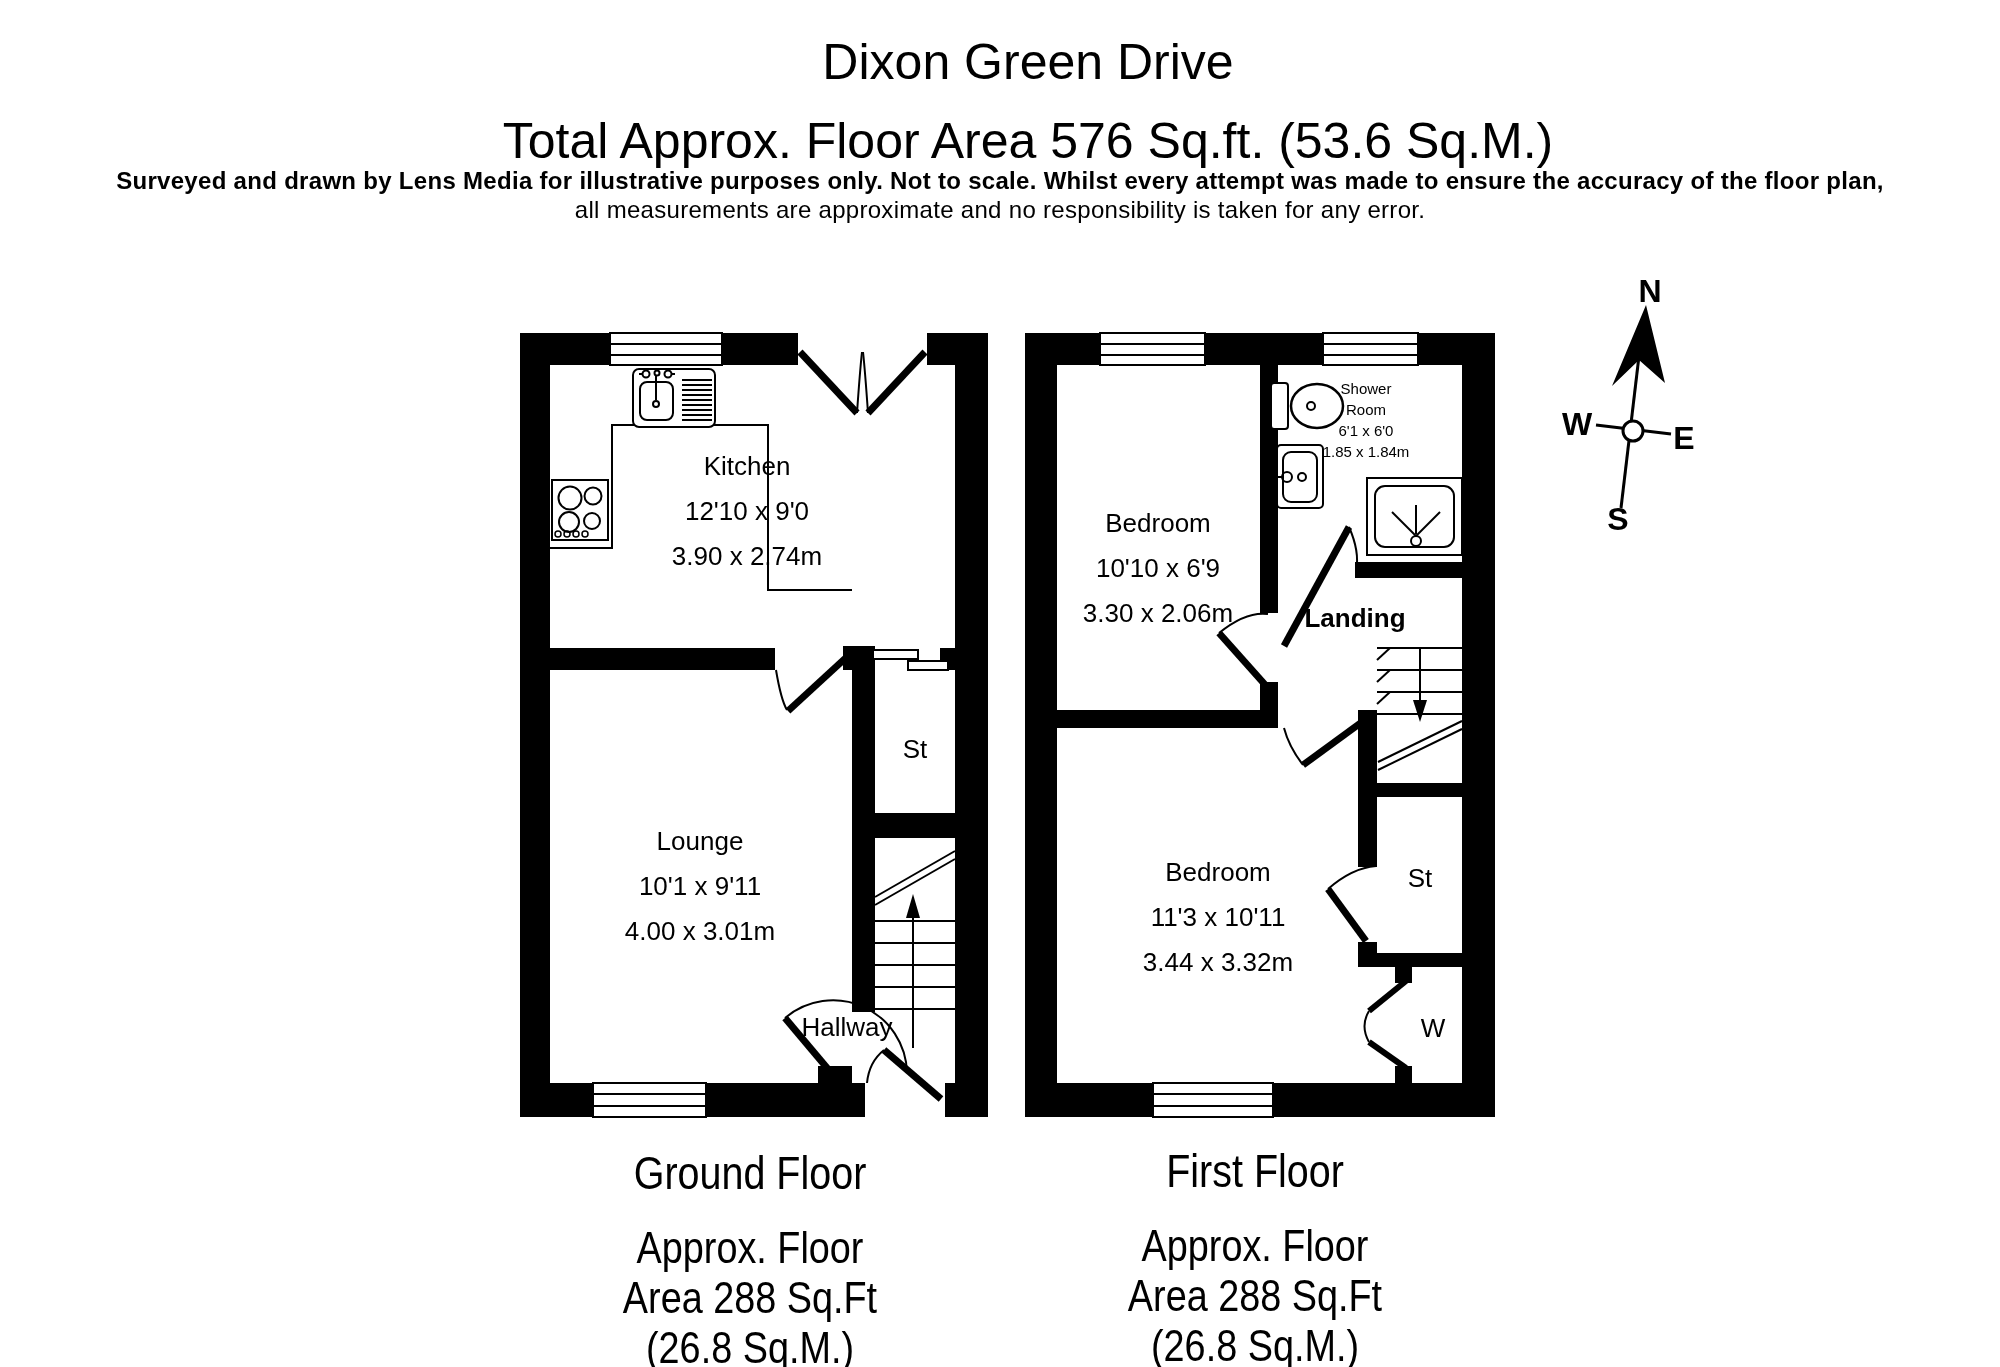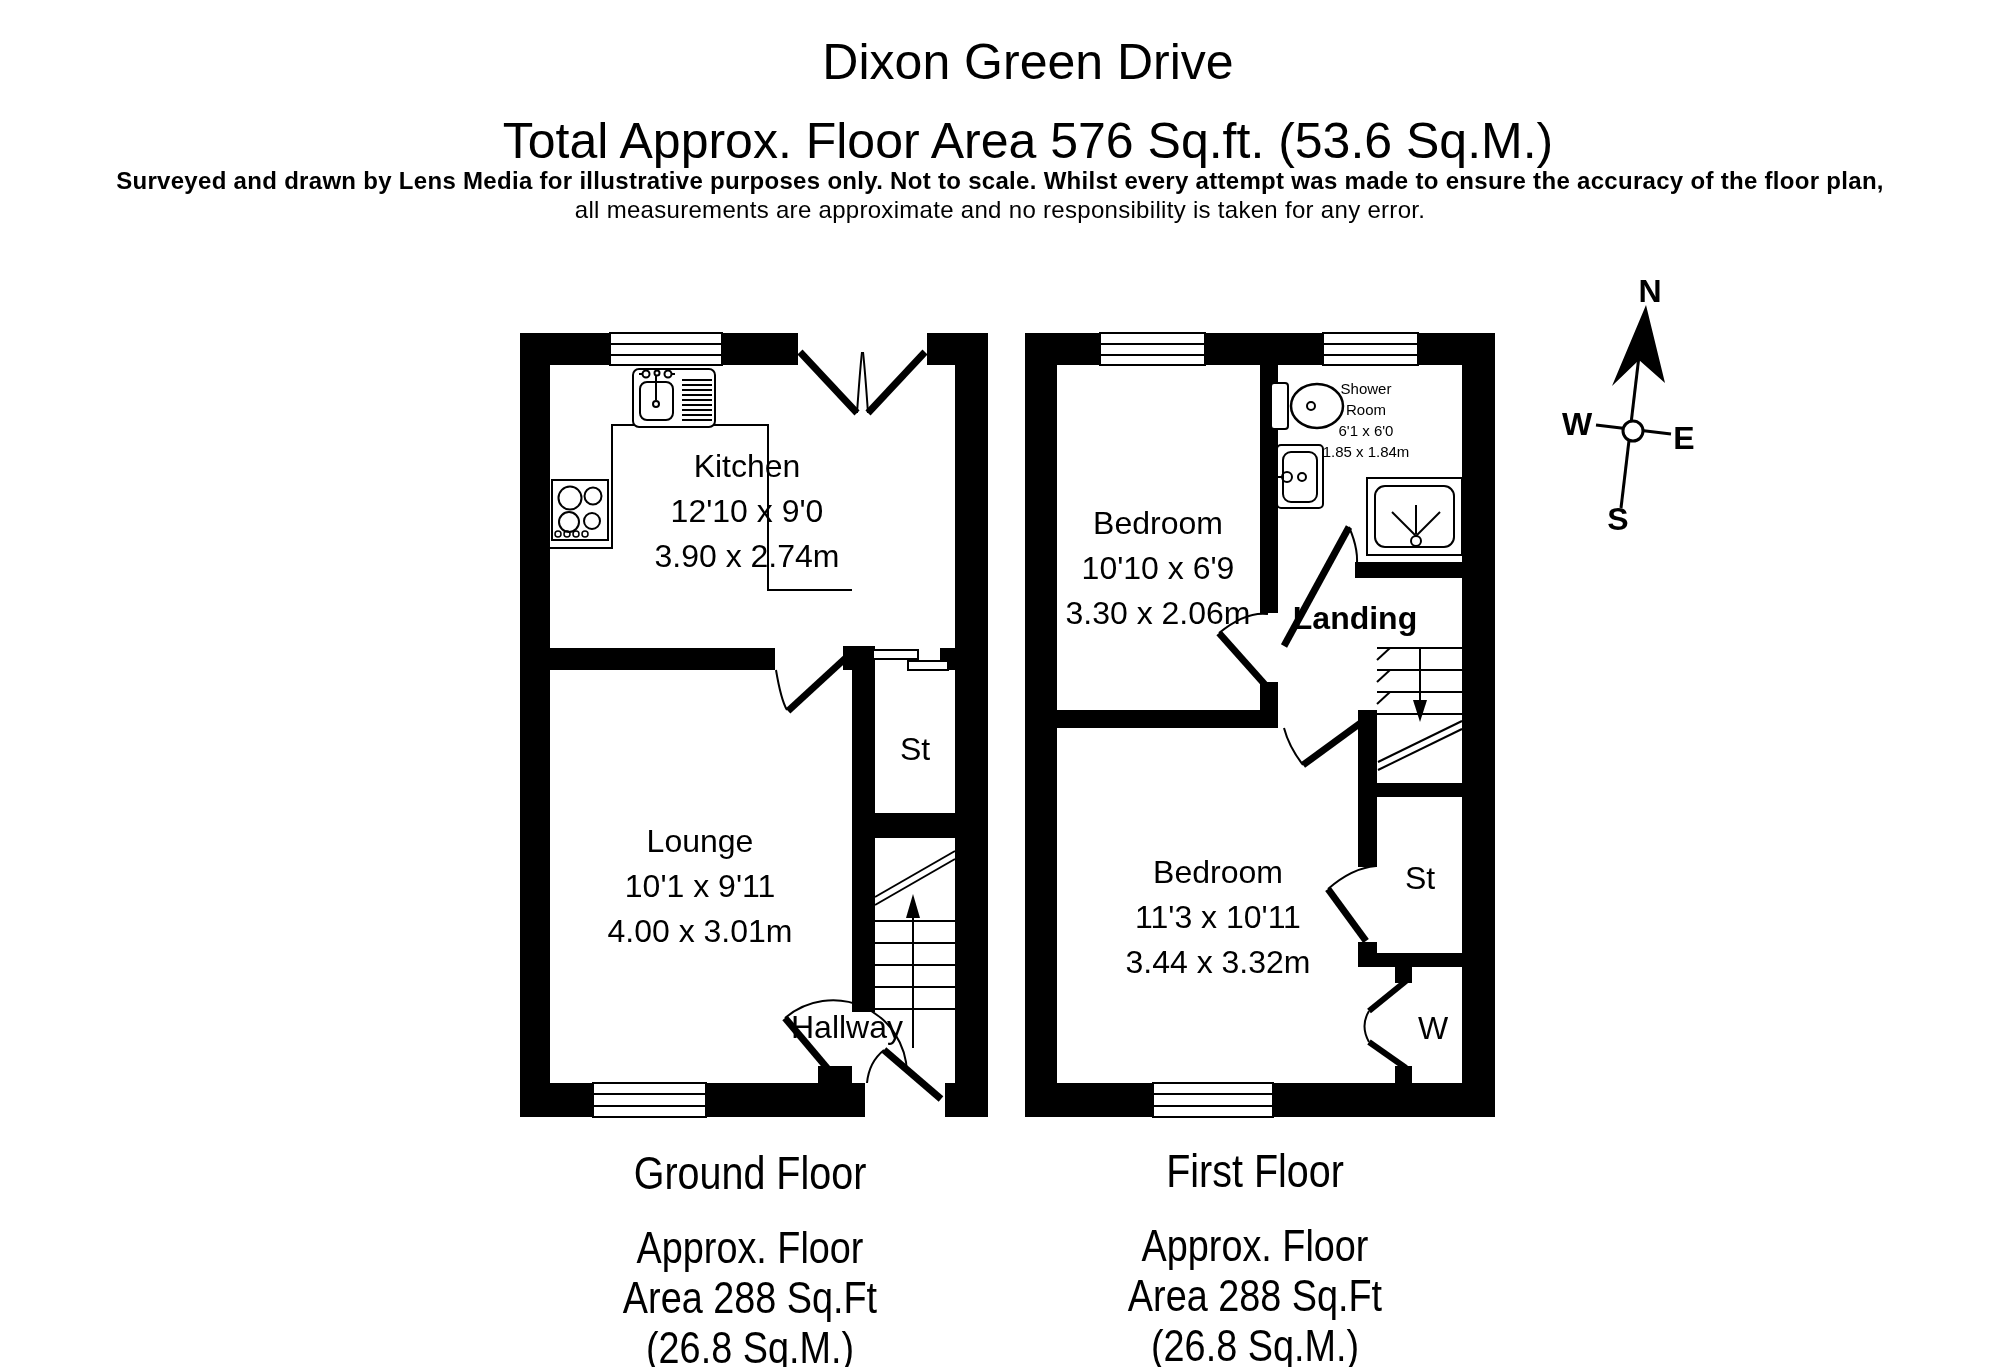--- a/index.html
+++ b/index.html
@@ -4,21 +4,21 @@
 <style>
   html,body{margin:0;padding:0;background:#fff;}
   .page{position:relative;width:2000px;height:1367px;background:#ffffff;overflow:hidden;
         font-family:"Liberation Sans",sans-serif;color:#000;}
   svg{position:absolute;left:0;top:0;}
   .lbl{position:absolute;transform:translate(-50%,-50%);white-space:nowrap;
        text-align:center;line-height:1.0;}
   .title{font-size:50px;}
   .subtitle{font-size:50px;text-align:right;}
   .disc{font-size:24px;letter-spacing:.3px;}
-  .room{font-size:32px;line-height:45px;}
+  .room{font-size:26px;line-height:45px;}
   .room-s{font-size:15px;line-height:21px;}
   .narrow{transform:translate(-50%,-50%) scaleX(0.84);}
   .floor-title{font-size:47px;}
   .floor-area{font-size:45px;line-height:50px;}
   .compass-letter{font-size:32px;font-weight:bold;}
 </style>
 </head>
 <body>
 
 <div class="page">

